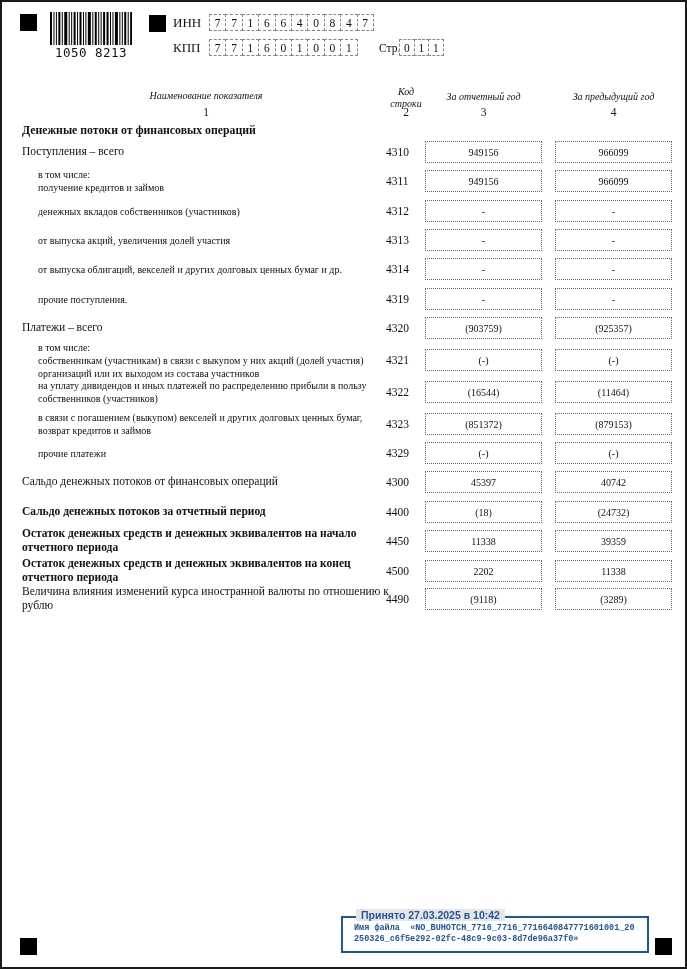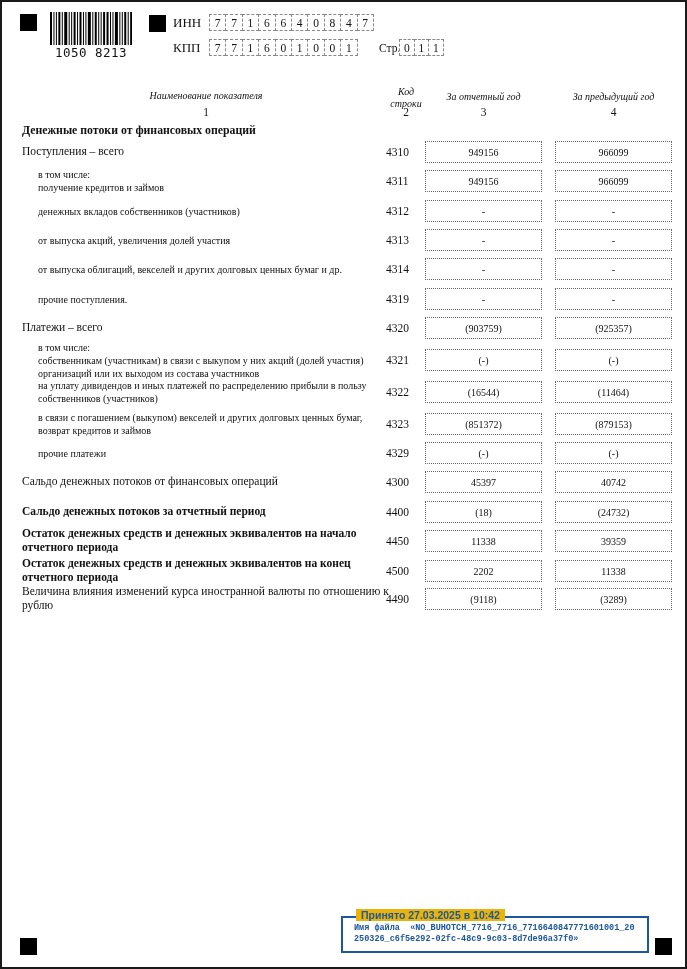--- a/index.html
+++ b/index.html
@@ -26,21 +26,21 @@
   .trow.sub .lbl{left:36px;width:332px;font-size:10px;line-height:1.3;}
   .trow.bold .lbl{font-weight:bold;}
   .code{position:absolute;left:384px;width:40px;top:50%;transform:translateY(-50%);
         text-align:left;font-size:11.5px;}
   .vbox{position:absolute;top:0;width:117px;height:22px;box-sizing:border-box;border:1px dotted #666;
         display:flex;align-items:center;justify-content:center;font-size:10px;}
   .v3{left:423px;}
   .v4{left:553px;}
   .stamp{position:absolute;left:339px;top:914px;width:308px;box-sizing:border-box;
         border:2px solid var(--stamp-blue,#1d57a0);background:#fff;padding:5px 8px 5px 11px;}
-  .stamp-title{position:absolute;top:-9px;left:13px;background:#eab308;padding:0 5px;
+  .stamp-title{position:absolute;top:-9px;left:13px;background:#e5e5e5;padding:0 5px;
         font-family:"Liberation Sans", sans-serif;font-weight:bold;font-size:10.5px;
         color:var(--stamp-blue,#1d57a0);white-space:nowrap;}
   .stamp-file{font-family:Liberation Mono, monospace;font-weight:bold;font-size:8.5px;
         color:var(--stamp-blue,#1d57a0);line-height:1.35;word-break:break-all;}
 </style>
 </head>
 <body>
 
 <div class="page">
 

